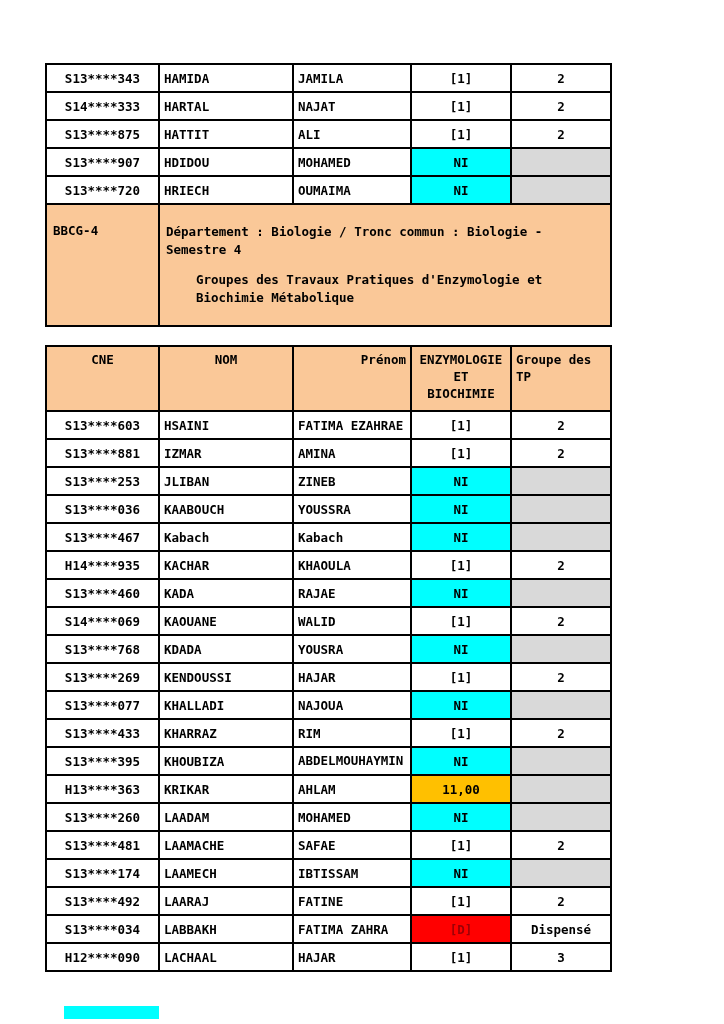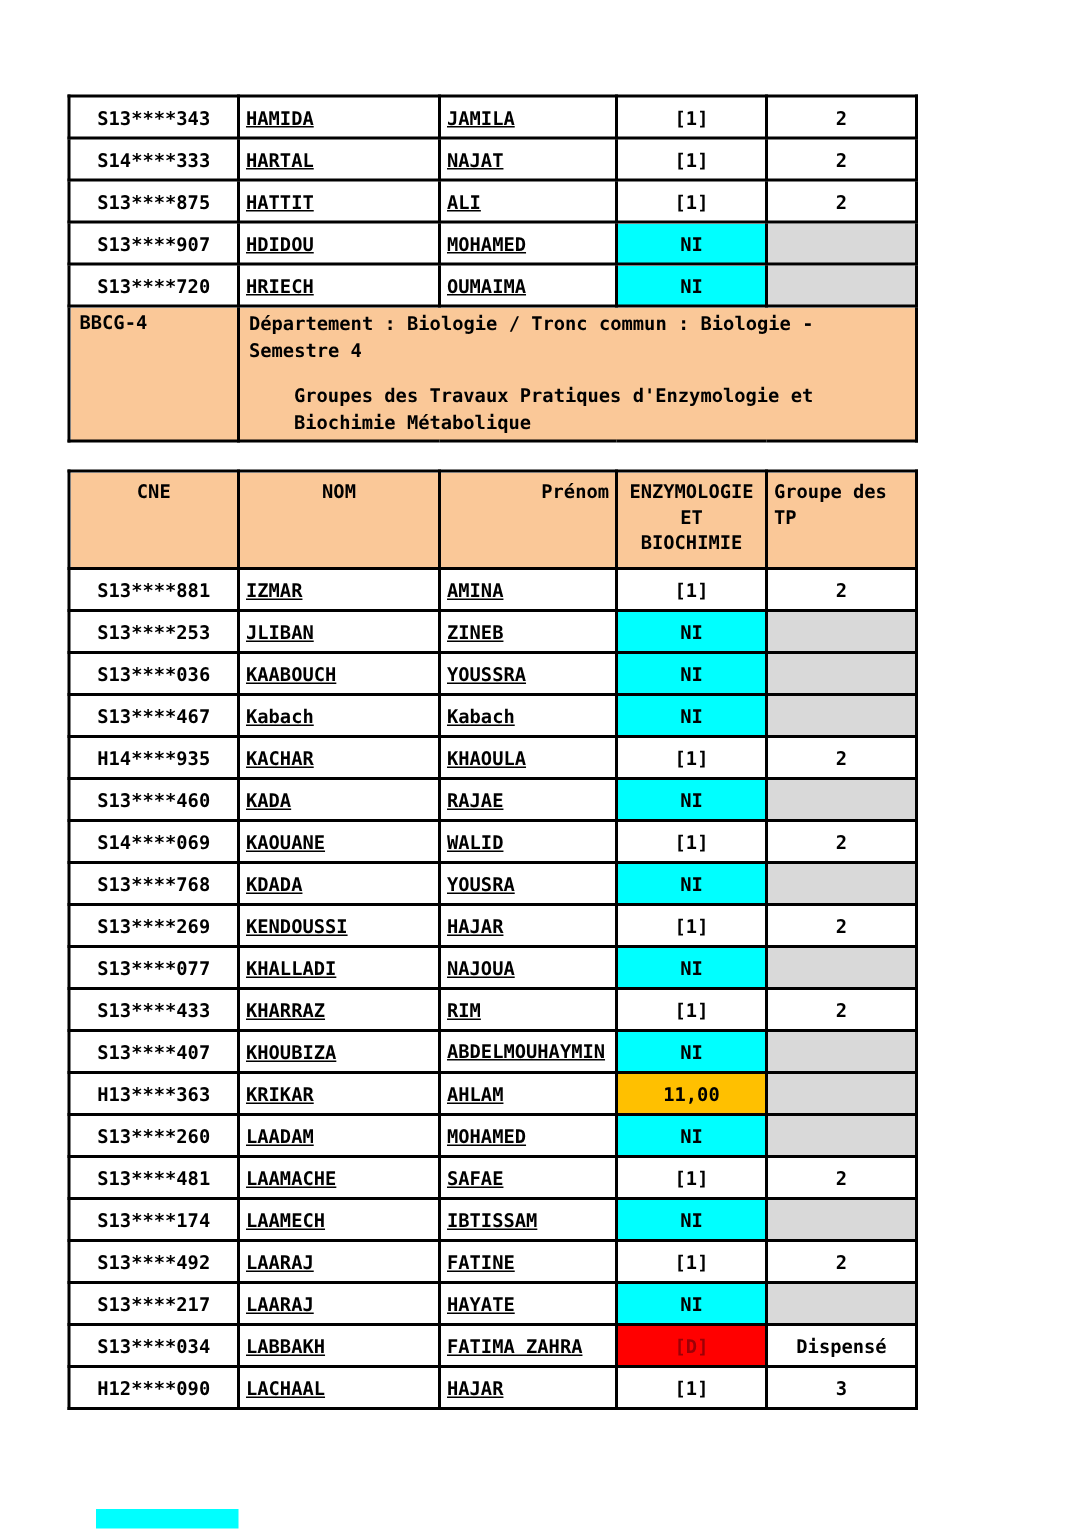--- a/index.html
+++ b/index.html
@@ -24,38 +24,38 @@
   td,th{
     border:2px solid #000;
     font-size:12.5px;
     font-weight:bold;
     padding:0 4px;
     height:26px;
     overflow:hidden;
     vertical-align:middle;
   }
   td.cne{text-align:center;}
-  td.nom,td.pre{text-align:left;text-decoration:underline;}
+  td.nom,td.pre{text-align:left;}
   td.grade,td.grp{text-align:center;}
 
   .clip{max-height:21px;overflow:hidden;line-height:19px;word-break:break-all;}
 
   
   td.s-pass{background:#fff;}
   td.s-ni{background:var(--ni-bg);}
   td.s-note{background:var(--note-bg);}
   td.s-disp{background:var(--disp-bg);color:var(--disp-text);}
   td.empty{background:var(--empty-bg);}
 
   
   tr.banner-row td{
     background:var(--header-bg);
     vertical-align:top;
     height:auto;
-    padding:2px 6px;
+    padding:18px 6px;
   }
   td.banner-code{text-align:left;padding-left:10px;}
   .banner-line{line-height:18px;}
   .banner-indent{line-height:18px;padding-left:30px;margin-top:12px;}
 
   
   .main-table{margin-top:18px;}
   th{
     background:var(--header-bg);
     vertical-align:top;
@@ -156,20 +156,29 @@
         <tr>
           <th>CNE</th>
           <th>NOM</th>
           <th class="h-pre">Prénom</th>
           <th>ENZYMOLOGIE ET BIOCHIMIE</th>
           <th class="h-grp">Groupe des TP</th>
         </tr>
       </thead>
       <tbody id="main-body">
           <tr>
+            <td class="cne">S13****603</td>
+            <td class="nom">HSAINI</td>
+            <td class="pre">
+              <div class="clip">FATIMA EZAHRAE</div>
+            </td>
+            <td class="grade s-pass">[1]</td>
+            <td class="grp">2</td>
+          </tr>
+          <tr>
             <td class="cne">S13****881</td>
             <td class="nom">IZMAR</td>
             <td class="pre">
               <div class="clip">AMINA</div>
             </td>
             <td class="grade s-pass">[1]</td>
             <td class="grp">2</td>
           </tr>
           <tr>
             <td class="cne">S13****253</td>
@@ -255,21 +264,21 @@
           <tr>
             <td class="cne">S13****433</td>
             <td class="nom">KHARRAZ</td>
             <td class="pre">
               <div class="clip">RIM</div>
             </td>
             <td class="grade s-pass">[1]</td>
             <td class="grp">2</td>
           </tr>
           <tr>
-            <td class="cne">S13****407</td>
+            <td class="cne">S13****395</td>
             <td class="nom">KHOUBIZA</td>
             <td class="pre">
               <div class="clip">ABDELMOUHAYMINE</div>
             </td>
             <td class="grade s-ni">NI</td>
             <td class="grp empty"></td>
           </tr>
           <tr>
             <td class="cne">H13****363</td>
             <td class="nom">KRIKAR</td>
@@ -307,29 +316,20 @@
             <td class="grp empty"></td>
           </tr>
           <tr>
             <td class="cne">S13****492</td>
             <td class="nom">LAARAJ</td>
             <td class="pre">
               <div class="clip">FATINE</div>
             </td>
             <td class="grade s-pass">[1]</td>
             <td class="grp">2</td>
-          </tr>
-          <tr>
-            <td class="cne">S13****217</td>
-            <td class="nom">LAARAJ</td>
-            <td class="pre">
-              <div class="clip">HAYATE</div>
-            </td>
-            <td class="grade s-ni">NI</td>
-            <td class="grp empty"></td>
           </tr>
           <tr>
             <td class="cne">S13****034</td>
             <td class="nom">LABBAKH</td>
             <td class="pre">
               <div class="clip">FATIMA ZAHRA</div>
             </td>
             <td class="grade s-disp">[D]</td>
             <td class="grp">Dispensé</td>
           </tr>

